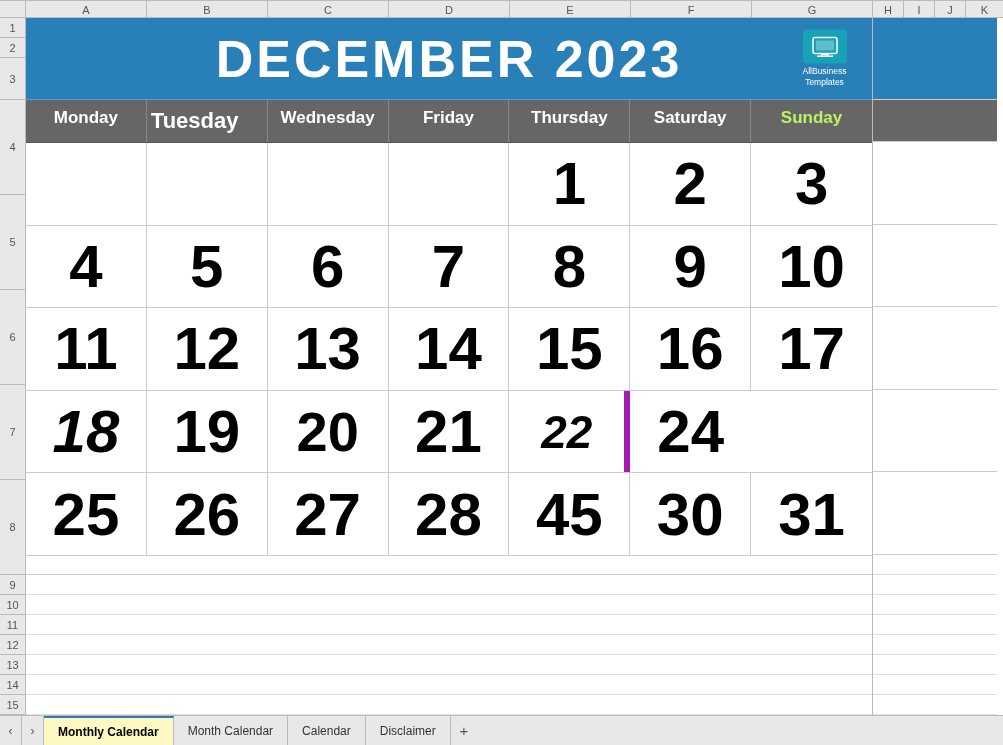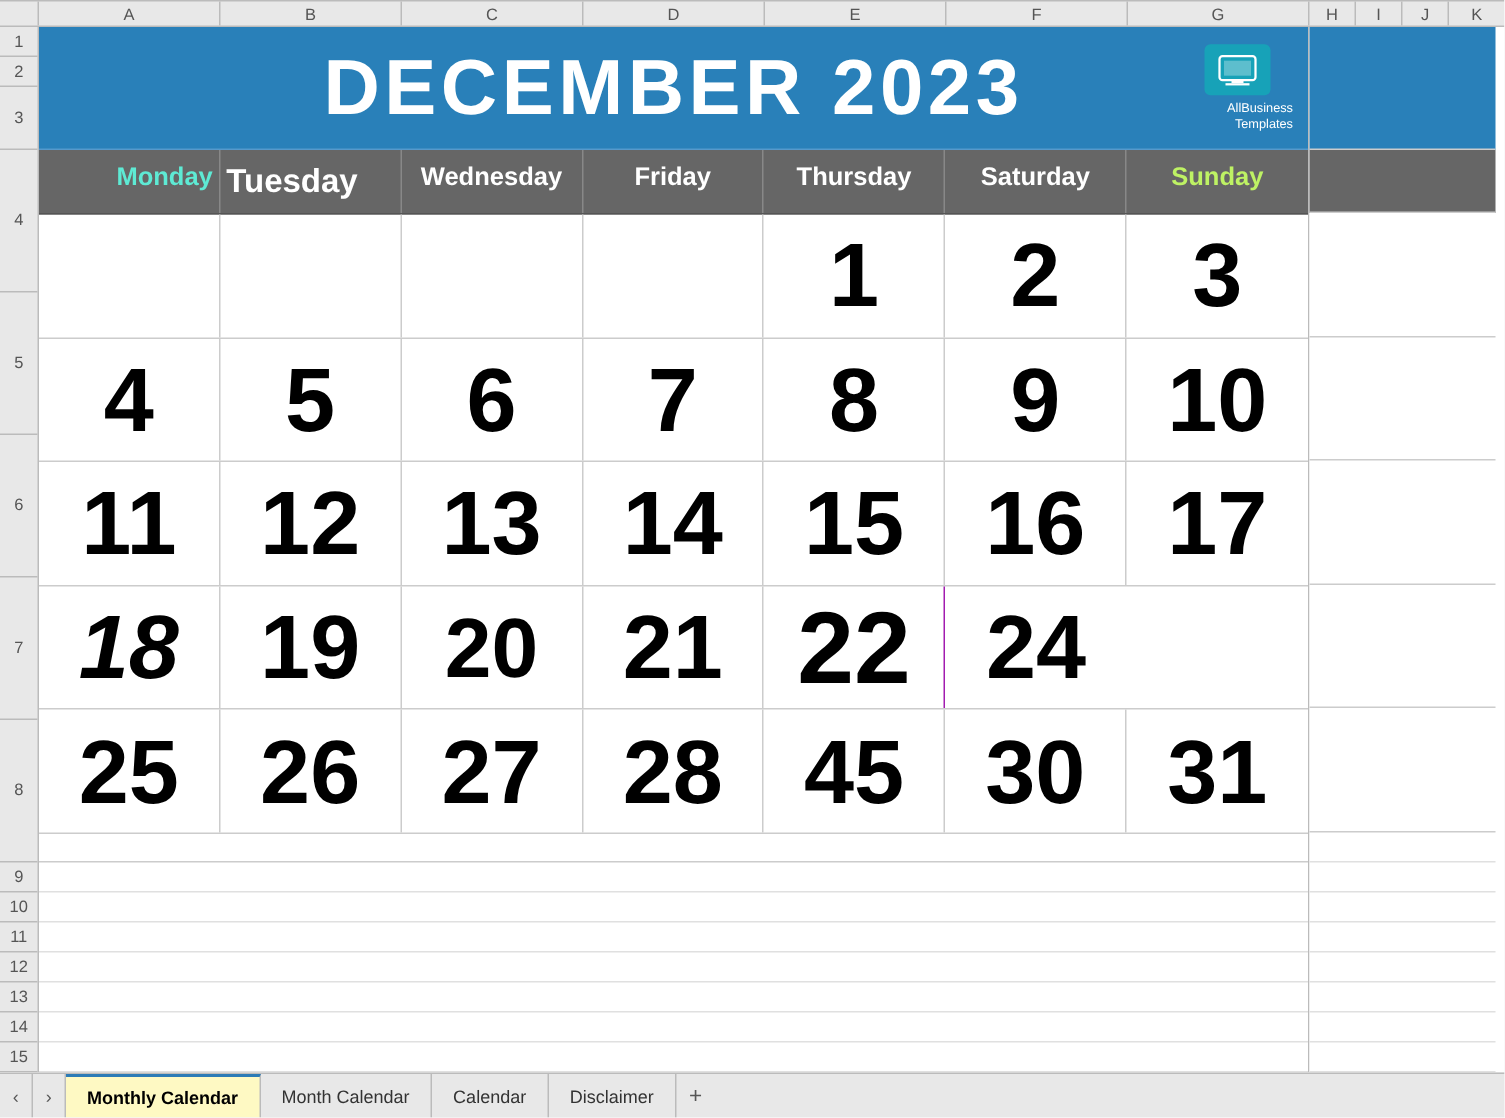--- a/index.html
+++ b/index.html
@@ -94,36 +94,36 @@
             <span>15</span>
           </div>
       </div>
 
       <div style="display:flex; flex-direction:column; width:847px; border-right:1px solid #bbb;">
 
         <div style="background:#2980b9; display:flex; align-items:center; justify-content:center; height:82px; position:relative; border-bottom:1px solid #5599cc;">
           <div style="color:#fff; font-size:52px; font-weight:bold; letter-spacing:3px; text-align:center;">
             <span>DECEMBER 2023</span>
           </div>
-          <div style="position:absolute; right:10px; top:50%; transform:translateY(-50%); text-align:right; width:75px;">
+          <div style="position:absolute; right:10px; top:50%; transform:translateY(-50%); text-align:center; width:75px;">
             <div style="width:44px; height:34px; background:#17a2b8; border-radius:4px; margin:0 auto 3px; display:flex; align-items:center; justify-content:center;">
               <svg width="28" height="22" viewBox="0 0 28 22">
                 <rect x="2" y="2" width="24" height="16" rx="2" fill="none" stroke="#fff" stroke-width="1.5"></rect>
                 <rect x="5" y="5" width="18" height="10" fill="white" opacity="0.3"></rect>
                 <rect x="10" y="18" width="8" height="2" fill="#fff"></rect>
                 <rect x="6" y="20" width="16" height="1.5" fill="#fff"></rect>
               </svg>
             </div>
             <div style="font-size:8.5px; color:#fff; line-height:1.3;">AllBusiness
 Templates</div>
           </div>
         </div>
 
         <div style="display:grid; grid-template-columns:repeat(7,1fr); background:#666; border-bottom:1px solid #555;">
-          <div style="color:#5eead4; font-size:17px; font-weight:bold; text-align:right; padding:8px 4px; border-right:1px solid #888;">Monday</div>
+          <div style="color:#ffffff; font-size:17px; font-weight:bold; text-align:center; padding:8px 4px; border-right:1px solid #888;">Monday</div>
           <div style="color:#fff; font-size:22px; font-weight:bold; text-align:left; padding:8px 4px; border-right:1px solid #888;">Tuesday</div>
           <div style="color:#fff; font-size:17px; font-weight:bold; text-align:center; padding:8px 4px; border-right:1px solid #888;">Wednesday</div>
           <div style="color:#fff; font-size:17px; font-weight:bold; text-align:center; padding:8px 4px; border-right:1px solid #888;">Friday</div>
           <div style="color:#fff; font-size:17px; font-weight:bold; text-align:center; padding:8px 4px; border-right:1px solid #888;">Thursday</div>
           <div style="color:#fff; font-size:17px; font-weight:bold; text-align:center; padding:8px 4px; border-right:1px solid #888;">Saturday</div>
           <div style="color:#bef264; font-size:17px; font-weight:bold; text-align:center; padding:8px 4px;">Sunday</div>
         </div>
 
         <div style="flex:1; display:flex; flex-direction:column;">
 
@@ -155,21 +155,21 @@
             <div style="border-right:1px solid #ccc; display:flex; align-items:center; justify-content:center; font-size:60px; font-weight:bold;">15</div>
             <div style="border-right:1px solid #ccc; display:flex; align-items:center; justify-content:center; font-size:60px; font-weight:bold;">16</div>
             <div style="display:flex; align-items:center; justify-content:center; font-size:60px; font-weight:bold;">17</div>
           </div>
 
           <div style="display:grid; grid-template-columns:repeat(7,1fr); flex:1; border-bottom:1px solid #ccc;">
             <div style="border-right:1px solid #ccc; display:flex; align-items:center; justify-content:center; font-size:60px; font-weight:bold;font-style:italic;">18</div>
             <div style="border-right:1px solid #ccc; display:flex; align-items:center; justify-content:center; font-size:60px; font-weight:bold;">19</div>
             <div style="border-right:1px solid #ccc; display:flex; align-items:center; justify-content:center; font-size:56px; font-weight:bold;">20</div>
             <div style="border-right:1px solid #ccc; display:flex; align-items:center; justify-content:center; font-size:60px; font-weight:bold;">21</div>
-            <div style="border-right:1px solid #a21caf; display:flex; align-items:center; justify-content:center; font-size:68px; font-weight:bold;">22</div>
+            <div style="border-right:6px solid #a21caf; display:flex; align-items:center; justify-content:center; font-size:46px; font-weight:bold;font-style:italic;">22</div>
             <div style="display:flex; align-items:center; justify-content:center; font-size:60px; font-weight:bold;">24</div>
           </div>
 
           <div style="display:grid; grid-template-columns:repeat(7,1fr); flex:1;">
             <div style="border-right:1px solid #ccc; display:flex; align-items:center; justify-content:center; font-size:60px; font-weight:bold;">25</div>
             <div style="border-right:1px solid #ccc; display:flex; align-items:center; justify-content:center; font-size:60px; font-weight:bold;">26</div>
             <div style="border-right:1px solid #ccc; display:flex; align-items:center; justify-content:center; font-size:60px; font-weight:bold;">27</div>
             <div style="border-right:1px solid #ccc; display:flex; align-items:center; justify-content:center; font-size:60px; font-weight:bold;">28</div>
             <div style="border-right:1px solid #ccc; display:flex; align-items:center; justify-content:center; font-size:60px; font-weight:bold;">45</div>
             <div style="border-right:1px solid #ccc; display:flex; align-items:center; justify-content:center; font-size:60px; font-weight:bold;">30</div>

